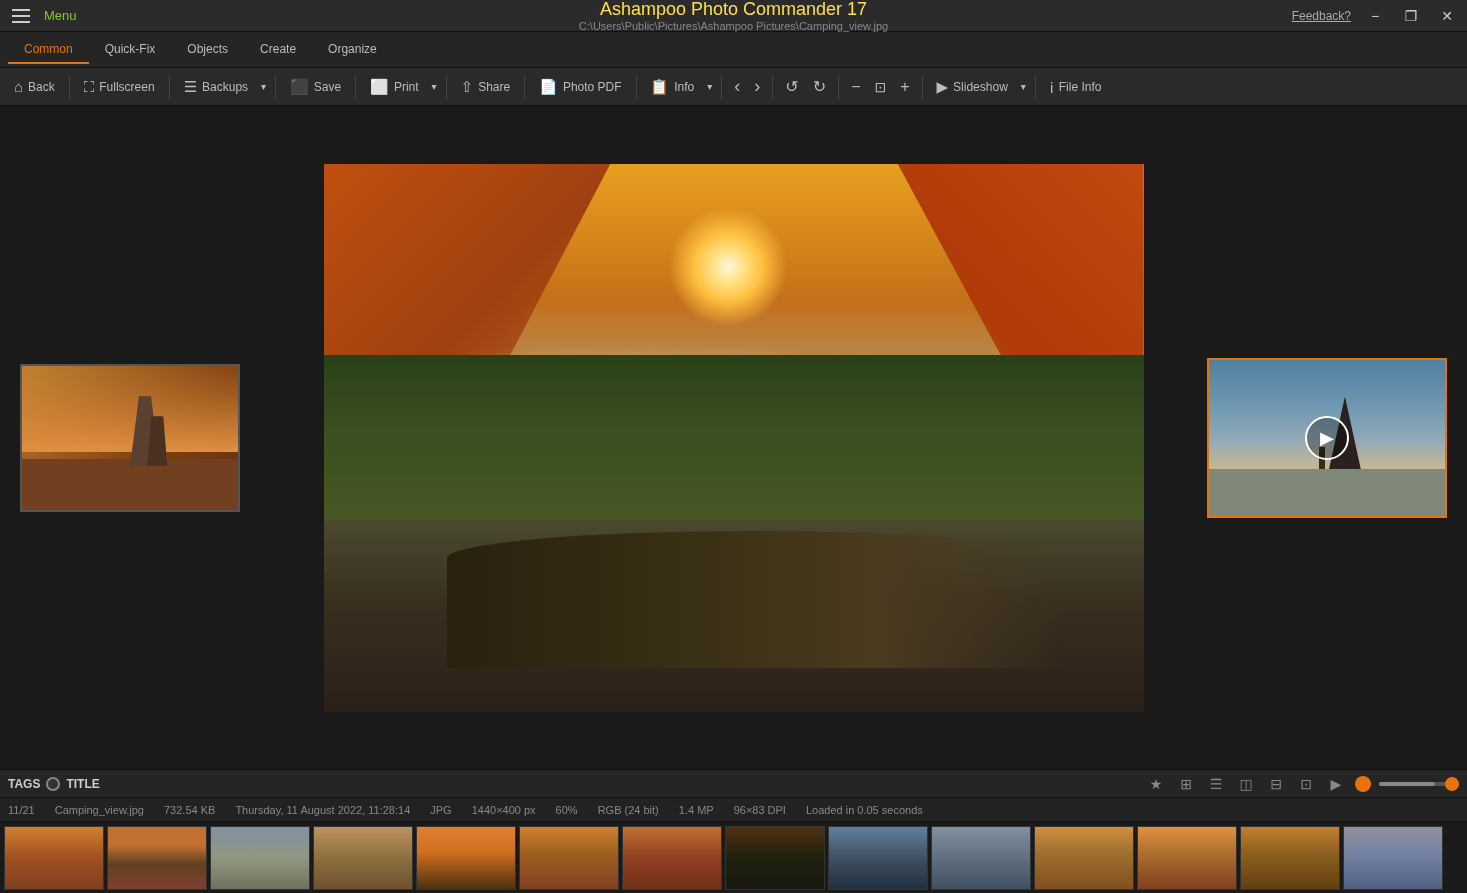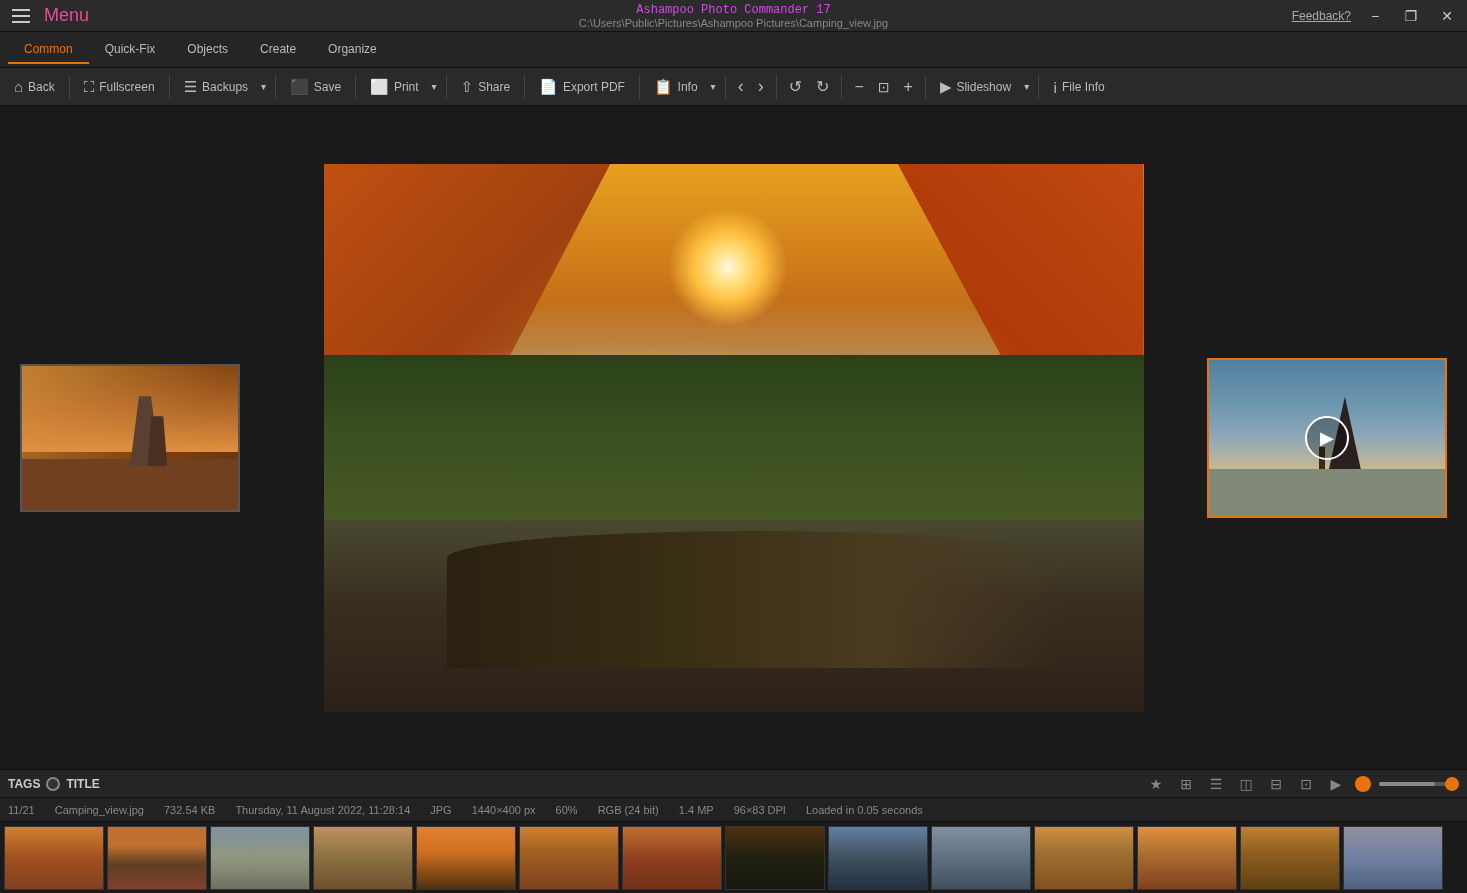--- a/index.html
+++ b/index.html
@@ -47,23 +47,22 @@
     .title-center {
       position: absolute;
       left: 50%;
       transform: translateX(-50%);
       text-align: center;
       color: #aaa;
       font-size: 12px;
       pointer-events: none;
     }
     .title-center .app-name {
-      color: #d946ef;
-      font-size: 12px;
-      font-family: Liberation Mono, monospace;
+      color: #fde047;
+      font-size: 18px;
     }
     .title-bar-right {
       display: flex;
       align-items: center;
       gap: 12px;
       margin-left: auto;
     }
     .feedback-link {
       color: #aaa;
       font-size: 12px;
@@ -522,21 +521,21 @@
 </head>
 <body>
 
 <div class="title-bar">
   <div class="title-bar-left">
     <div class="hamburger">
       <span></span>
         <span></span>
         <span></span>
     </div>
-    <span style="color:#ec4899;font-size:18px;cursor:pointer;">Menu</span>
+    <span style="color:#84cc16;font-size:13px;cursor:pointer;">Menu</span>
   </div>
   <div class="title-center">
     <div class="app-name">Ashampoo Photo Commander 17</div>
     <div style="font-size:11px;color:#888;">C:\Users\Public\Pictures\Ashampoo Pictures\Camping_view.jpg</div>
   </div>
   <div class="title-bar-right">
     <span class="feedback-link">Feedback?</span>
     <button class="win-btn">−</button>
     <button class="win-btn">❐</button>
     <button class="win-btn close">✕</button>
@@ -579,21 +578,21 @@
   </button>
   <button class="tool-btn-arrow">▾</button>
   <div class="tool-sep"></div>
   <button class="tool-btn">
     <span class="icon">⇧</span>
     <span>Share</span>
   </button>
   <div class="tool-sep"></div>
   <button class="tool-btn">
     <span class="icon">📄</span>
-    <span>Export PDF</span>
+    <span>Photo PDF</span>
   </button>
   <div class="tool-sep"></div>
   <button class="tool-btn">
     <span class="icon">📋</span>
     <span>Info</span>
   </button>
   <button class="tool-btn-arrow">▾</button>
   <div class="tool-sep"></div>
   <button class="tool-btn" style="font-size:18px;padding:2px 6px;">‹</button>
   <button class="tool-btn" style="font-size:18px;padding:2px 6px;">›</button>

